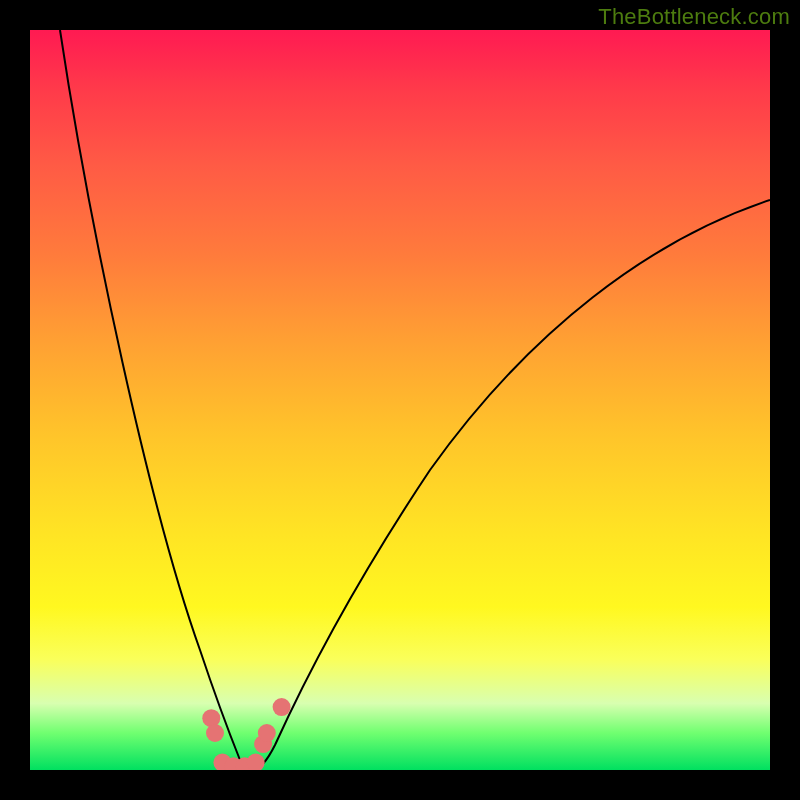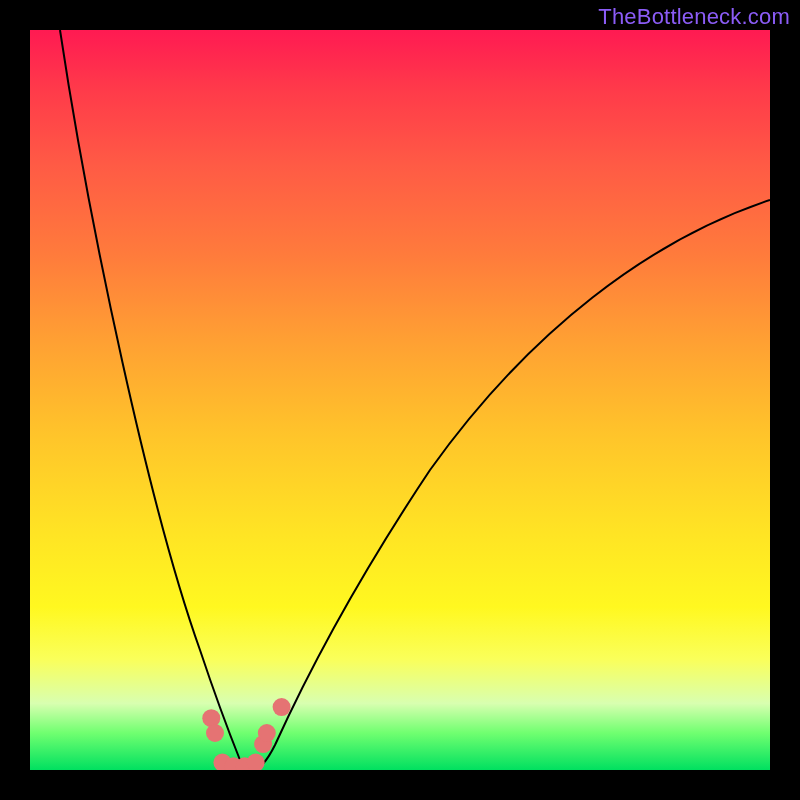--- a/index.html
+++ b/index.html
@@ -29,21 +29,21 @@
       #faff5a 85%,
       #d8ffb0 91%,
       #70ff70 95%,
       #00e060 100%
     );
   }
   .watermark {
     position: absolute;
     top: 4px;
     right: 10px;
-    color: #8b5cf6;
+    color: #4d7c0f;
     font-size: 22px;
     font-weight: 500;
     letter-spacing: 0.2px;
   }
   svg.curve {
     position: absolute;
     left: 0;
     top: 0;
     width: 740px;
     height: 740px;

